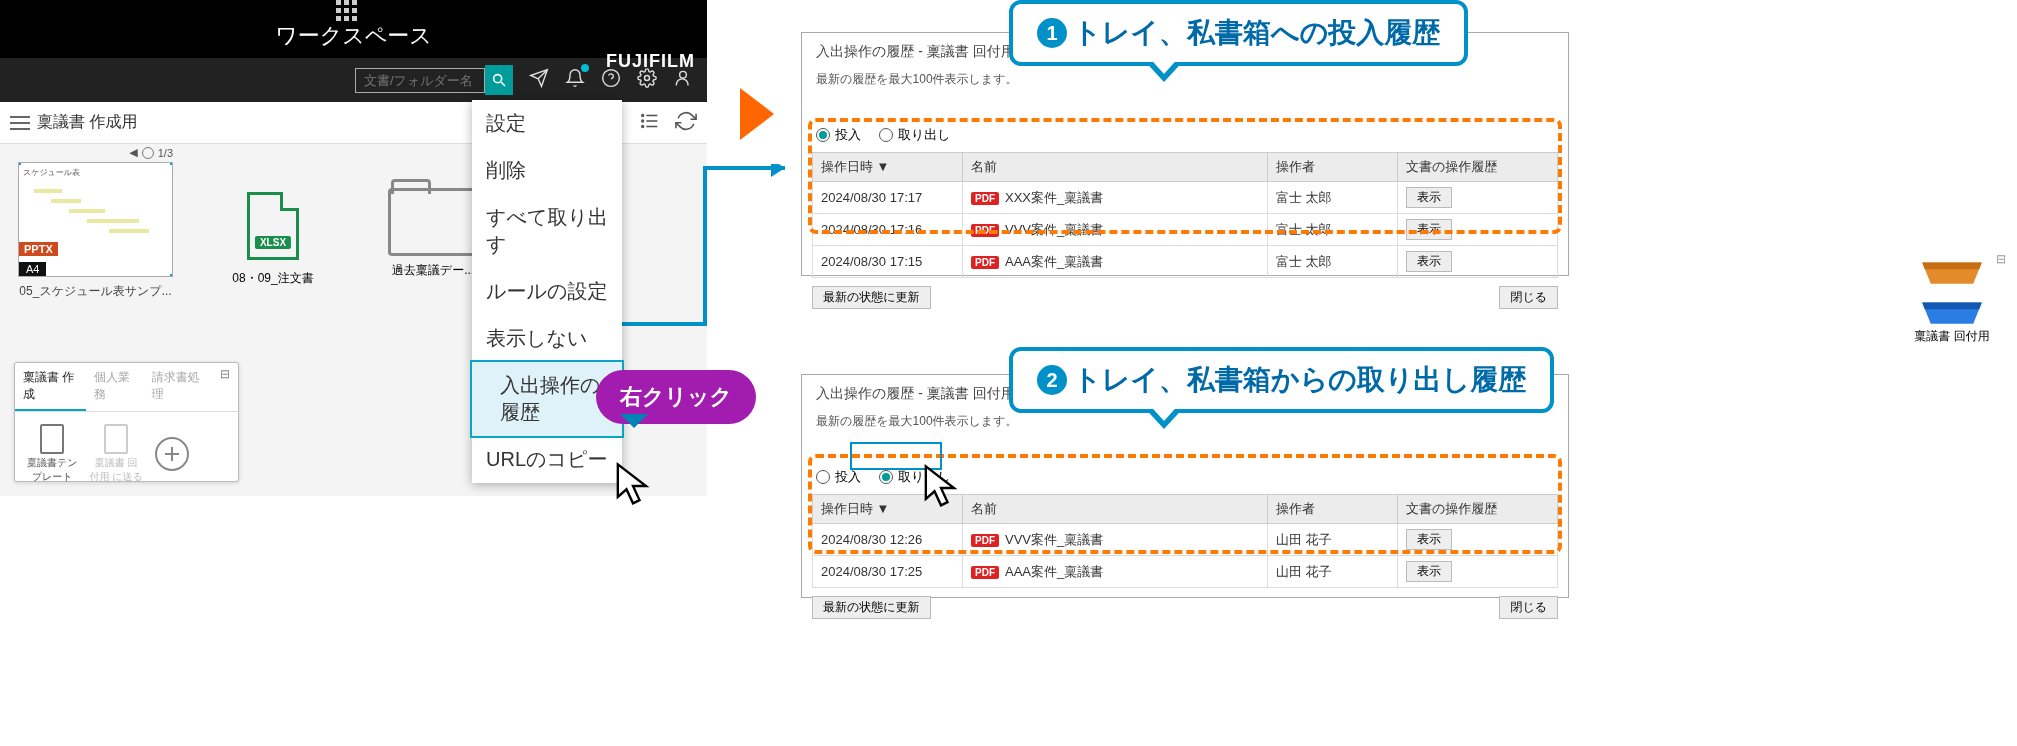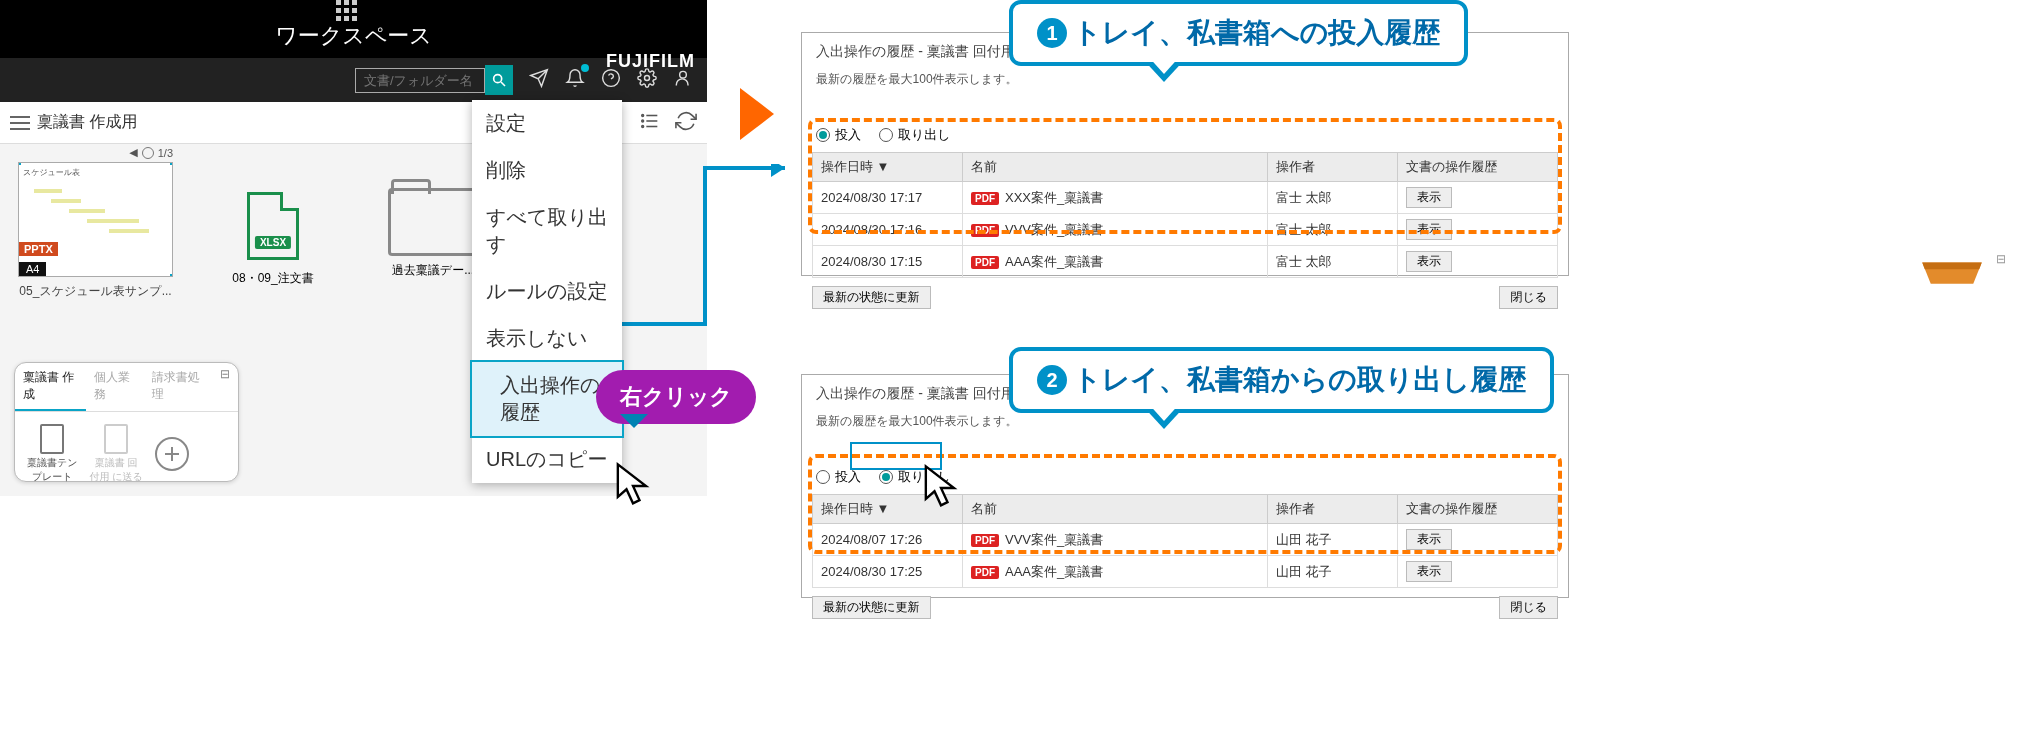--- a/index.html
+++ b/index.html
@@ -40,21 +40,21 @@
   .xlsx-card{ width:120px; display:flex; flex-direction:column; align-items:center; gap:10px;}
   .xlsx-icon{ width:52px;height:68px; border:3px solid #1a8f4b; border-radius:0; position:relative;}
   .xlsx-icon::before{ content:""; position:absolute; top:-3px; right:-3px; width:16px;height:16px; background:#f4f4f4; border-left:3px solid #1a8f4b; border-bottom:3px solid #1a8f4b;}
   .xlsx-badge{ position:absolute; bottom:8px; left:50%; transform:translateX(-50%); background:#1a8f4b; color:#fff; font-size:10px; font-weight:bold; padding:1px 5px; border-radius:2px;}
 
   .folder-item{ width:120px; text-align:center;}
   .folder-shape{ width:90px; height:68px; border:3px solid #888; border-radius:4px; margin:0 auto; position:relative;}
   .folder-shape::before{content:"";position:absolute;top:-12px;left:0;width:34px;height:12px;border:3px solid #888;border-bottom:none;border-radius:4px 4px 0 0;}
 
   
-  .tabs-panel{ position:absolute; left:14px; bottom:14px; width:225px; height:120px; background:#fff; border:1px solid #bbb; border-radius:12px; box-shadow:0 1px 4px rgba(0,0,0,.15);}
+  .tabs-panel{ position:absolute; left:14px; bottom:14px; width:225px; height:120px; background:#fff; border:1px solid #bbb; border-radius:3px; box-shadow:0 1px 4px rgba(0,0,0,.15);}
   .tabs-header{ display:flex; font-size:12px; border-bottom:1px solid #ddd;}
   .tab{ padding:6px 8px; color:#555;}
   .tab.active{ border-bottom:2px solid #0aa4c7; color:#222;}
   .tab.dim{ color:#aaa;}
   .tabs-close{ margin-left:auto; padding:4px 8px; color:#888;}
   .tabs-body{ display:flex; align-items:center; gap:12px; padding:12px;}
   .tb-item{ text-align:center; font-size:10px; color:#555;}
   .tb-item.dim{ color:#bbb;}
   .doc-ico{ width:24px;height:30px;border:2px solid; border-radius:2px; margin:0 auto 2px;}
   .plus-circ{ width:34px;height:34px;border:2px solid #888;border-radius:50%; position:relative;}
@@ -276,20 +276,27 @@
 </div>
 
 <div class="tray-pair">
   <span class="tray-close">⊟</span>
   <div class="tray">
     <div class="tray-shape"><svg viewBox="0 0 80 40">
           <path d="M5 10 L75 10 L65 35 L15 35 Z" fill="#e38b2b"></path>
           <path d="M5 10 L75 10 L72 18 L8 18 Z" fill="#c56e12"></path>
         </svg></div>
   </div>
+  <div class="tray">
+    <div class="tray-shape"><svg viewBox="0 0 80 40">
+          <path d="M5 10 L75 10 L65 35 L15 35 Z" fill="#2b7de3"></path>
+          <path d="M5 10 L75 10 L72 18 L8 18 Z" fill="#1259b3"></path>
+        </svg></div>
+    <div>稟議書 回付用</div>
+  </div>
 </div>
 
 <div class="bubble">右クリック</div>
 
 <svg class="cursor" style="left:610px;top:460px" width="46" height="52" viewBox="0 0 40 48">
   <path d="M6 4 L6 34 L14 27 L20 40 L26 37 L20 24 L32 24 Z" fill="#fff" stroke="#000" stroke-width="2.2"></path>
 </svg>
 
 <div class="big-arrow"></div>
 
@@ -379,21 +386,21 @@
     <thead>
         <tr>
       <th style="width:150px">操作日時 ▼</th>
       <th>名前</th>
       <th style="width:130px">操作者</th>
       <th style="width:160px">文書の操作履歴</th>
     </tr>
       </thead>
     <tbody id="tb2">
         <tr>
-          <td>2024/08/07 17:26</td>
+          <td>2024/08/30 12:26</td>
           <td><span class="pdf-badge">PDF</span>VVV案件_稟議書</td>
           <td>山田 花子</td>
           <td><button class="show-btn">表示</button></td>
         </tr>
         <tr>
           <td>2024/08/30 17:25</td>
           <td><span class="pdf-badge">PDF</span>AAA案件_稟議書</td>
           <td>山田 花子</td>
           <td><button class="show-btn">表示</button></td>
         </tr>

